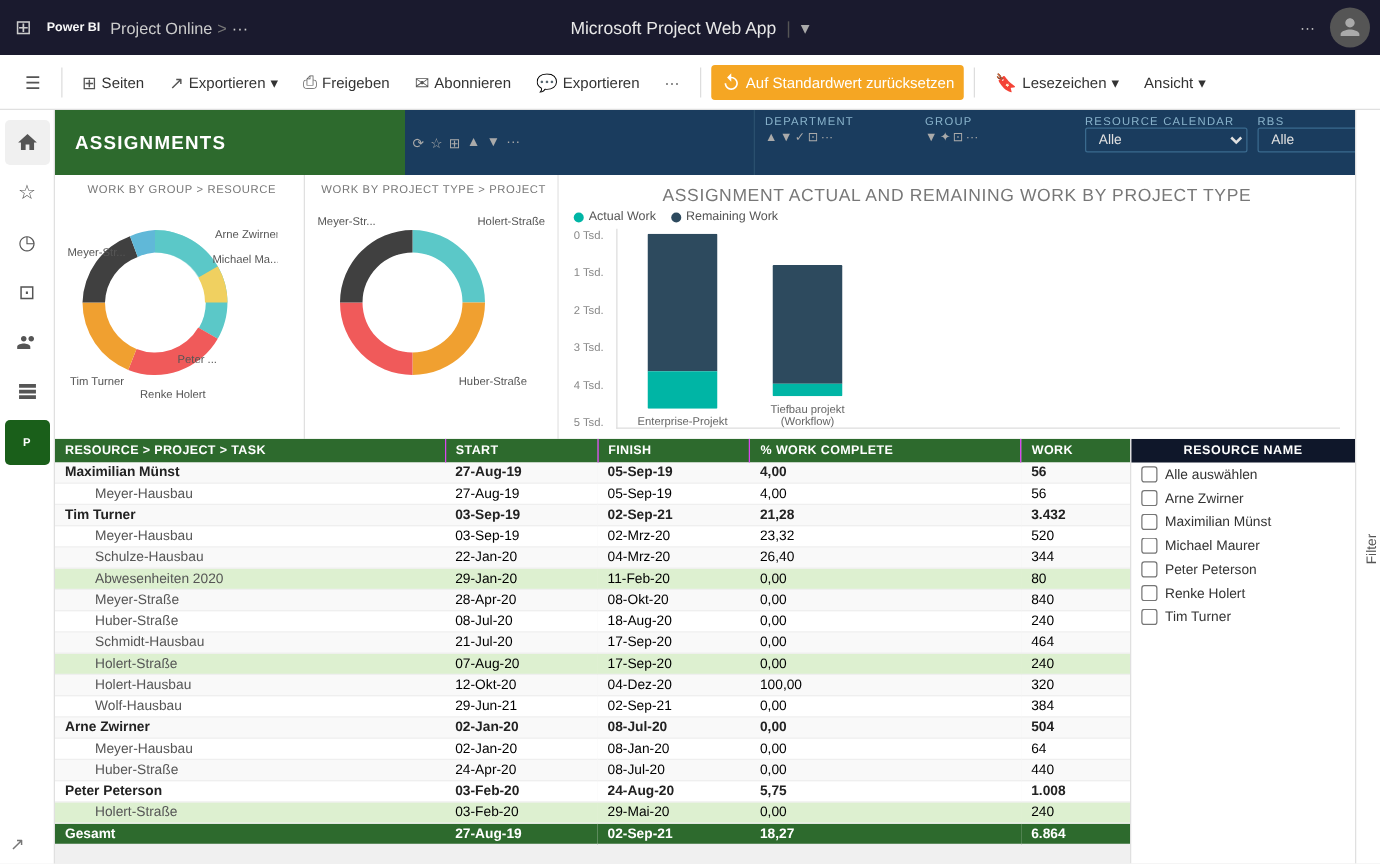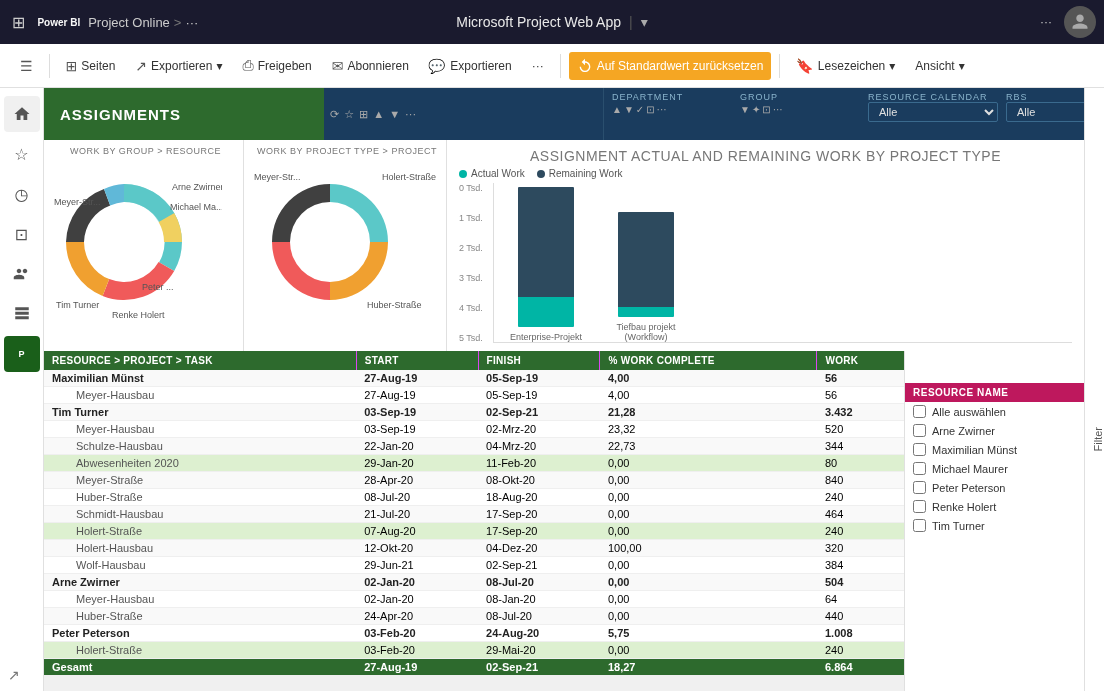--- a/index.html
+++ b/index.html
@@ -225,28 +225,27 @@
     .data-table tbody tr.total-row td { color: #fff; font-weight: 700; border-top: 1px solid #3d7a3d; }
 
     
     .resource-filter {
       width: 180px;
       background: #fff;
       border-left: 1px solid #e0e0e0;
       overflow-y: auto;
     }
     .resource-filter-header {
-      background: #be185d;
+      background: #0f172a;
       color: #fff;
       font-size: 10px;
       font-weight: 700;
       letter-spacing: 0.5px;
       padding: 4px 8px;
-      text-align: left;
-      margin-top: 32px;
+      text-align: center;
     }
     .resource-filter-item {
       display: flex;
       align-items: center;
       gap: 6px;
       padding: 3px 8px;
       font-size: 11px;
       color: #333;
       cursor: pointer;
     }
@@ -566,21 +565,21 @@
                 <td class="indent2">Meyer-Hausbau</td>
                 <td>03-Sep-19</td>
                 <td>02-Mrz-20</td>
                 <td>23,32</td>
                 <td>520</td>
               </tr>
               <tr>
                 <td class="indent2">Schulze-Hausbau</td>
                 <td>22-Jan-20</td>
                 <td>04-Mrz-20</td>
-                <td>22,73</td>
+                <td>26,40</td>
                 <td>344</td>
               </tr>
               <tr class="highlight">
                 <td class="indent2">Abwesenheiten 2020</td>
                 <td>29-Jan-20</td>
                 <td>11-Feb-20</td>
                 <td>0,00</td>
                 <td>80</td>
               </tr>
               <tr>

